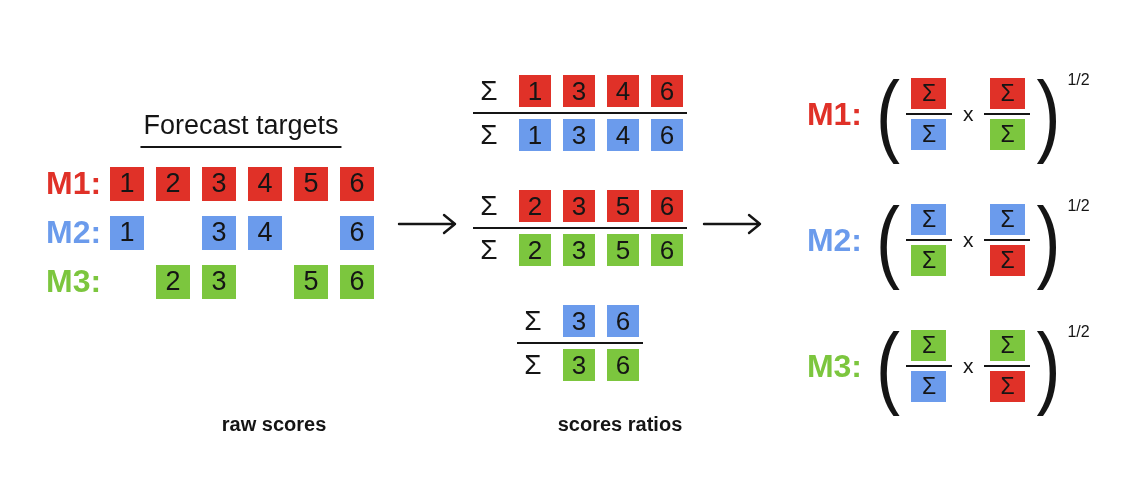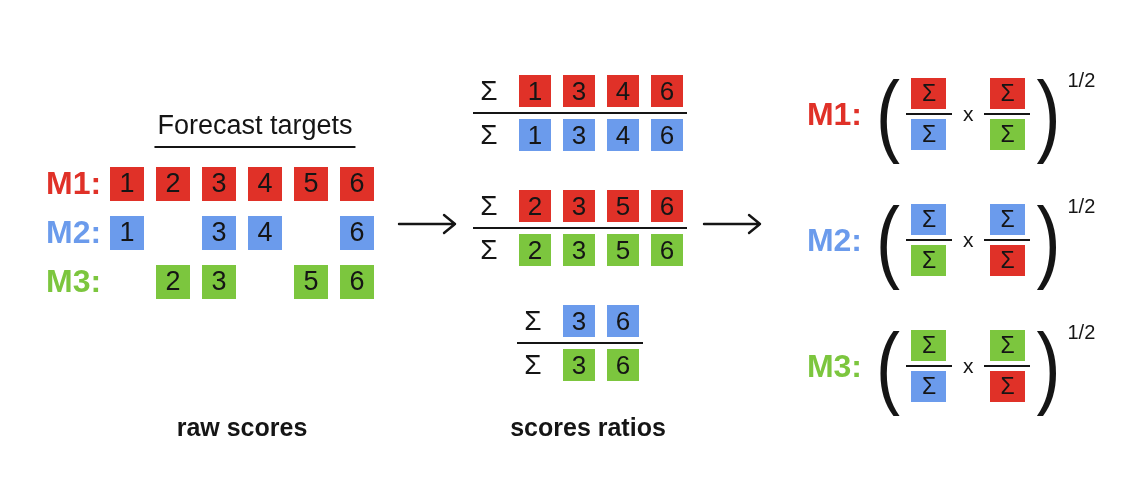--- a/index.html
+++ b/index.html
@@ -1,20 +1,20 @@
 <!DOCTYPE html>
 <html><head>
 <meta charset="utf-8">
 <style>
   html,body{margin:0;padding:0;background:#fff;}
   .canvas{position:relative;width:1146px;height:490px;background:#ffffff;
           font-family:"Liberation Sans","DejaVu Sans",sans-serif;color:#151515;overflow:hidden;}
 
   
-  .fp-title{position:absolute;left:255px;top:110px;transform:translateX(-50%);
+  .fp-title{position:absolute;left:241px;top:110px;transform:translateX(-50%);
             font-size:27px;white-space:nowrap;border-bottom:2.5px solid #151515;padding:0 3px 5px 3px;}
   .lrows{position:absolute;left:46px;top:165px;}
   .lrow{display:flex;align-items:center;gap:12px;margin-bottom:12px;}
   .mlabel{width:52px;text-align:right;font-weight:700;font-size:32px;white-space:nowrap;}
   .cell{width:34px;height:34px;display:flex;align-items:center;justify-content:center;
         font-size:27px;color:#151515;}
   .cell:empty{visibility:hidden;}
 
   
   .mfrac{position:absolute;left:580px;transform:translateX(-50%);}
@@ -26,25 +26,25 @@
   
   .rrow{position:absolute;left:806px;transform:translateY(-50%);display:flex;align-items:center;}
   .rrow .mlabel{width:56px;margin-right:10px;}
   .paren{font-size:72px;line-height:1;display:inline-block;transform:scaleY(1.25);
          font-weight:400;margin:0 4px;}
   .sfrac{display:flex;flex-direction:column;align-items:center;margin:0 2px;}
   .sbox{width:35px;height:31px;display:flex;align-items:center;justify-content:center;
         font-size:23px;font-weight:500;}
   .sbar{width:46px;height:0;border-top:2.5px solid #151515;margin:4px 0;}
   .times{font-size:21px;margin:0 9px;}
-  .exp{font-size:20px;transform:translateY(-34px);margin-left:3px;text-align:center;}
+  .exp{font-size:16px;transform:translateY(-34px);margin-left:3px;text-align:center;}
 
   
   .arrow{position:absolute;top:211px;}
-  .caption{position:absolute;top:413px;transform:translateX(-50%);font-weight:700;font-size:25px;white-space:nowrap;}
+  .caption{position:absolute;top:413px;transform:translateX(-50%);font-weight:700;font-size:20px;white-space:nowrap;margin-left:32px;}
 
   
   .lrow[data-color="red"] .cell,  .mrow[data-color="red"] .mcell,  .sbox[data-color="red"]  {background:#E03128;}
   .lrow[data-color="blue"] .cell, .mrow[data-color="blue"] .mcell, .sbox[data-color="blue"] {background:#6B9BEC;}
   .lrow[data-color="green"] .cell,.mrow[data-color="green"] .mcell,.sbox[data-color="green"]{background:#7CC63E;}
   .lrow[data-color="red"] .mlabel,  .rrow[data-color="red"] .mlabel  {color:#E03128;}
   .lrow[data-color="blue"] .mlabel, .rrow[data-color="blue"] .mlabel {color:#6B9BEC;}
   .lrow[data-color="green"] .mlabel,.rrow[data-color="green"] .mlabel{color:#7CC63E;}
 </style>
 </head>

